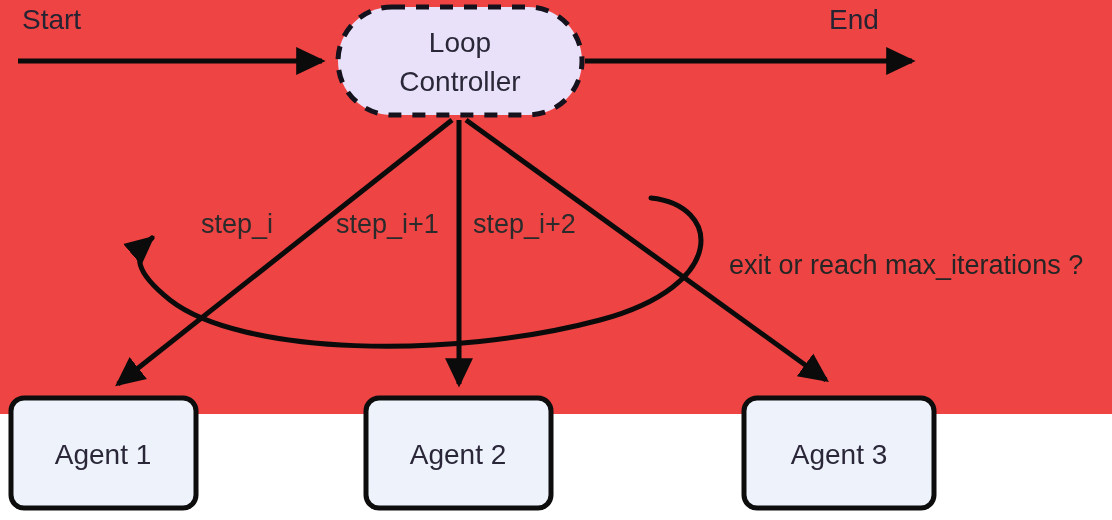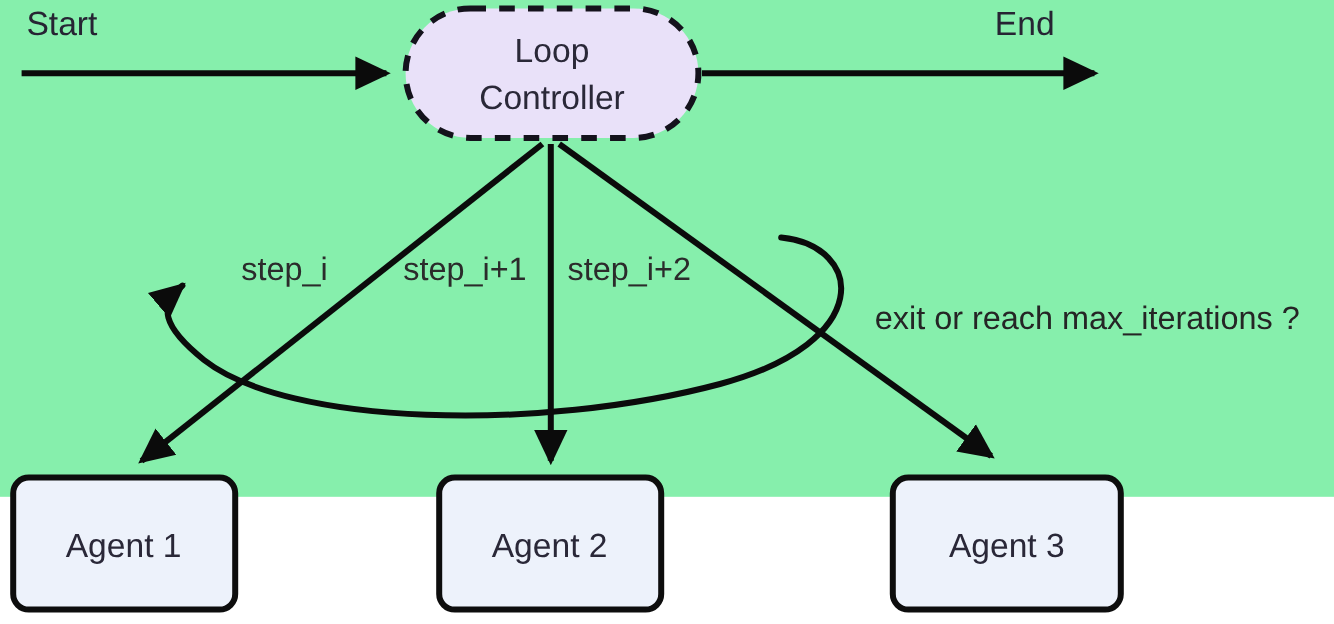--- a/index.html
+++ b/index.html
@@ -10,21 +10,21 @@
   body {
     width: 1112px;
     height: 520px;
     font-family: "Liberation Sans", sans-serif;
     overflow: hidden;
   }
   #diagram-root {
     position: relative;
     width: 1112px;
     height: 414px;
-    background: #86efac;
+    background: #ef4444;
     text-align: center;
   }
   svg.flow {
     display: block;
     width: 1112px;
     height: 520px;
   }
   .edge-line {
     stroke: #0b0b0b;
     stroke-width: 5;

